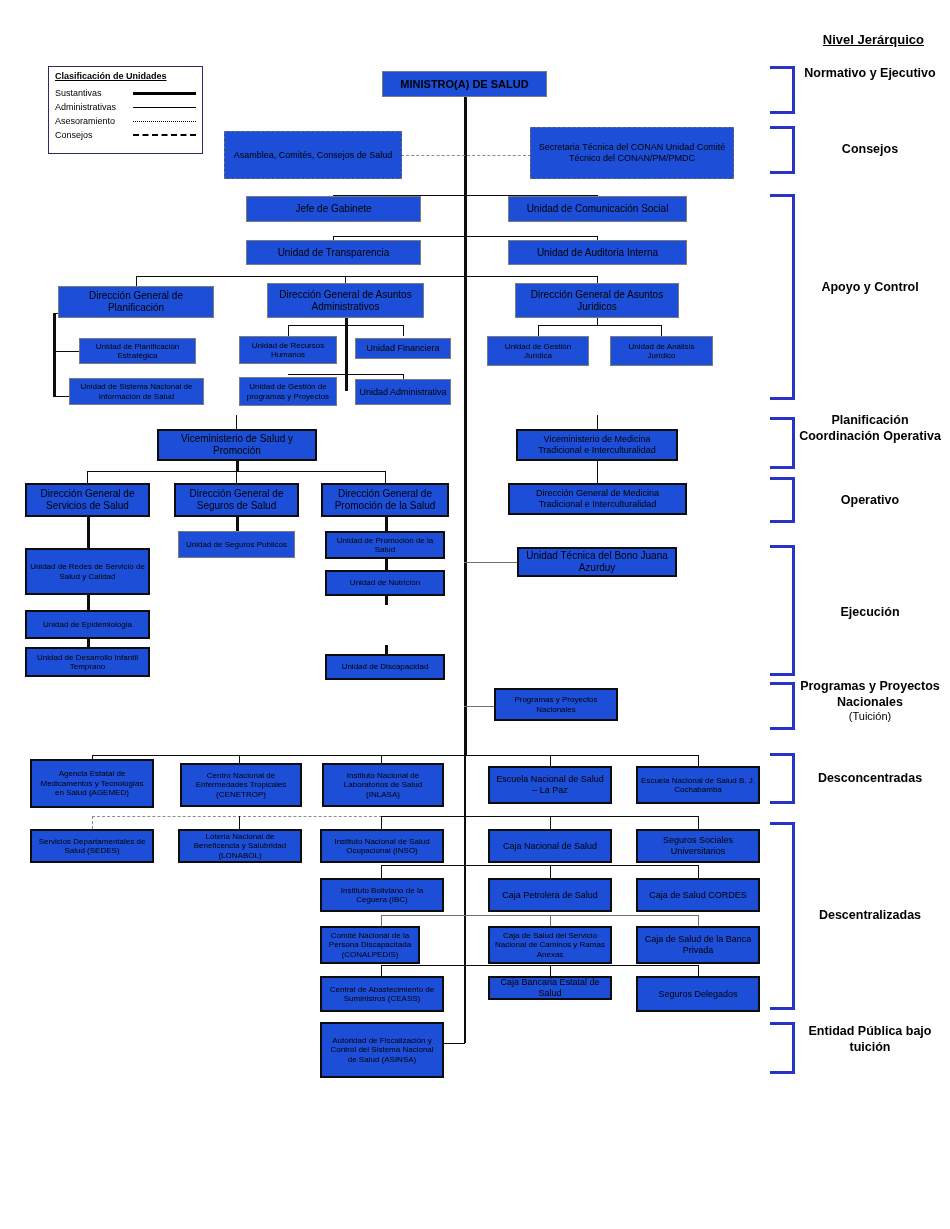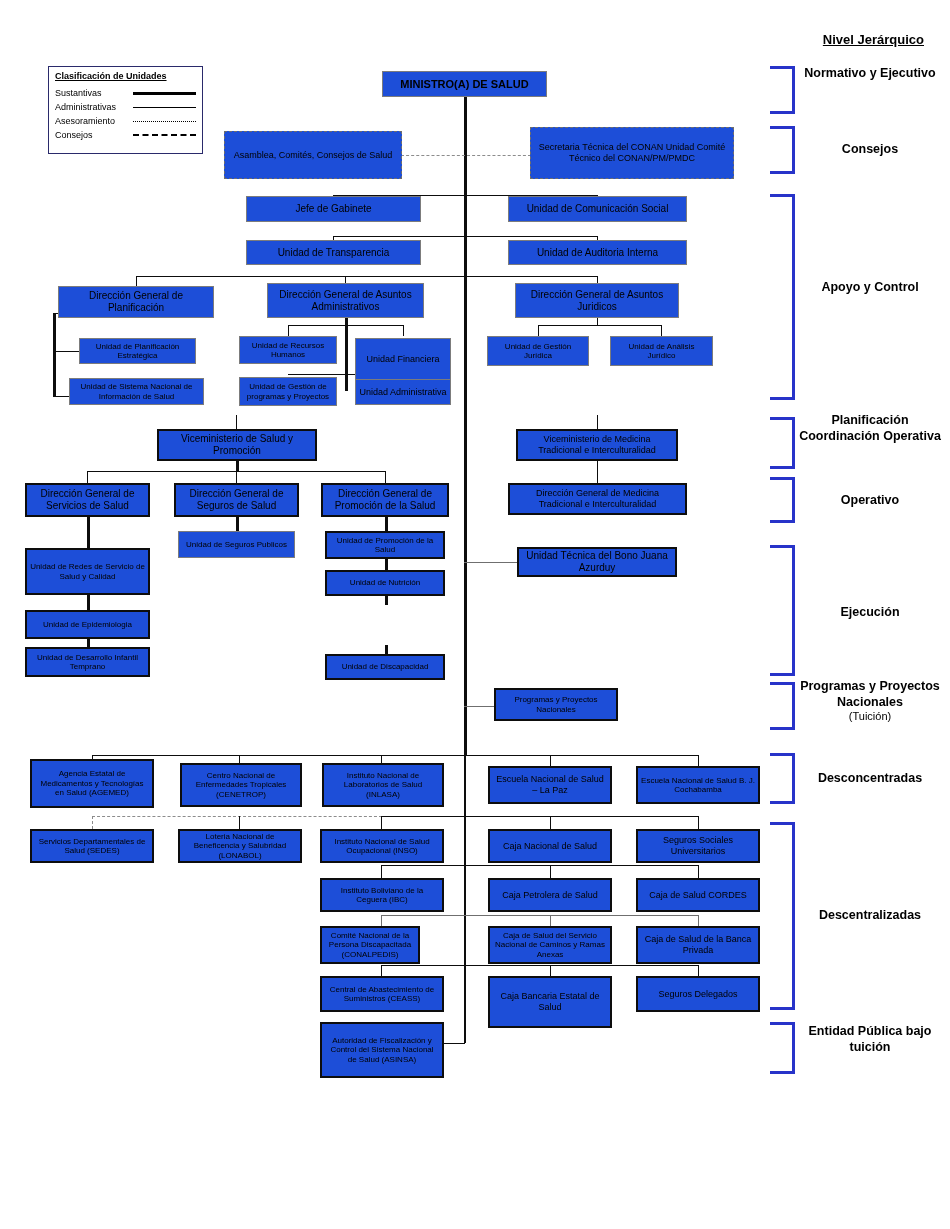--- a/index.html
+++ b/index.html
@@ -208,21 +208,21 @@
   <div class="box b-thin fs10" style="left:267px;top:283px;width:157px;height:35px;">Dirección General de Asuntos Administrativos</div>
 
   <div class="box b-thin fs10" style="left:515px;top:283px;width:164px;height:35px;">Dirección General de Asuntos Juridicos</div>
 
   <div class="box b-thin fs8" style="left:79px;top:338px;width:117px;height:26px;">Unidad de Planificación Estratégica</div>
 
   <div class="box b-thin fs8" style="left:69px;top:378px;width:135px;height:27px;">Unidad de Sistema Nacional de Información de Salud</div>
 
   <div class="box b-thin fs8" style="left:239px;top:336px;width:98px;height:28px;">Unidad de Recursos Humanos</div>
 
-  <div class="box b-thin fs9" style="left:355px;top:338px;width:96px;height:42px;">Unidad Financiera</div>
+  <div class="box b-thin fs9" style="left:355px;top:338px;width:96px;height:21px;">Unidad Financiera</div>
 
   <div class="box b-thin fs8" style="left:239px;top:377px;width:98px;height:29px;">Unidad de Gestión de programas y Proyectos</div>
 
   <div class="box b-thin fs9" style="left:355px;top:379px;width:96px;height:26px;">Unidad Administrativa</div>
 
   <div class="box b-thin fs8" style="left:487px;top:336px;width:102px;height:30px;">Unidad de Gestión Jurídica</div>
 
   <div class="box b-thin fs8" style="left:610px;top:336px;width:103px;height:30px;">Unidad de Análisis Jurídico</div>
 
   <div class="box b-thick fs10" style="left:157px;top:429px;width:160px;height:32px;">Viceministerio de Salud y Promoción</div>
@@ -283,21 +283,21 @@
   <div class="box b-thick fs9" style="left:636px;top:878px;width:124px;height:34px;">Caja de Salud CORDES</div>
 
   <div class="box b-thick fs8" style="left:320px;top:926px;width:100px;height:38px;">Comité Nacional de la Persona Discapacitada (CONALPEDIS)</div>
 
   <div class="box b-thick fs9" style="left:636px;top:926px;width:124px;height:38px;">Caja de Salud de la Banca Privada</div>
 
   <div class="box b-thick fs8" style="left:488px;top:926px;width:124px;height:38px;">Caja de Salud del Servicio Nacional de Caminos y Ramas Anexas</div>
 
   <div class="box b-thick fs8" style="left:320px;top:976px;width:124px;height:36px;">Central de Abastecimiento de Suministros (CEASS)</div>
 
-  <div class="box b-thick fs9" style="left:488px;top:976px;width:124px;height:52px;">Caja Bancaria Estatal de Salud</div>
+  <div class="box b-thick fs9" style="left:488px;top:976px;width:124px;height:24px;">Caja Bancaria Estatal de Salud</div>
 
   <div class="box b-thick fs9" style="left:636px;top:976px;width:124px;height:36px;">Seguros Delegados</div>
 
   <div class="box b-thick fs8" style="left:320px;top:1022px;width:124px;height:56px;">Autoridad de Fiscalización y Control del Sistema Nacional de Salud (ASINSA)</div>
 
   <div id="nivel-title">Nivel Jerárquico</div>
 
   <div class="brk" style="left:770px;top:66px;height:48px;width:25px;">
     <div class="bt"></div>
       <div class="bv"></div>

